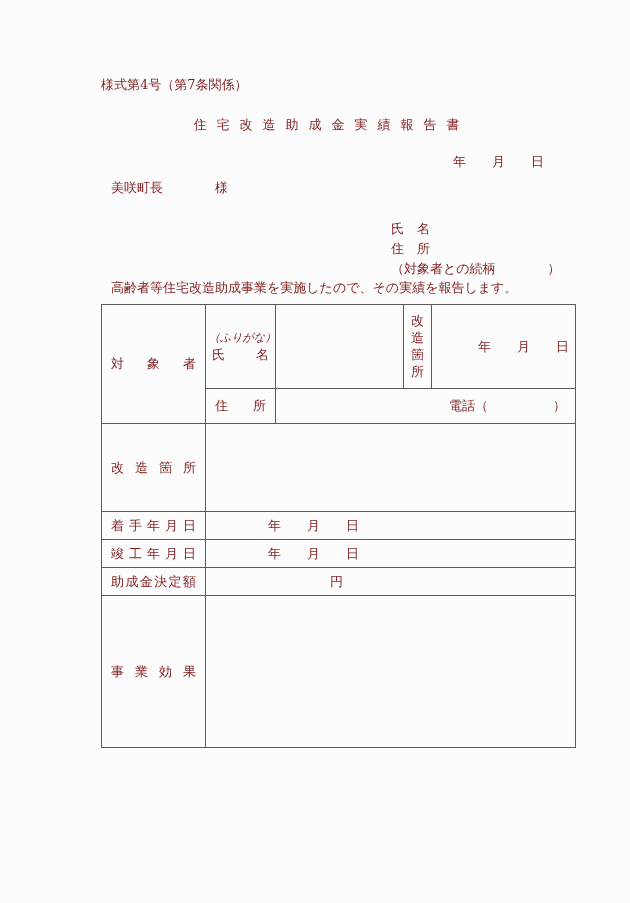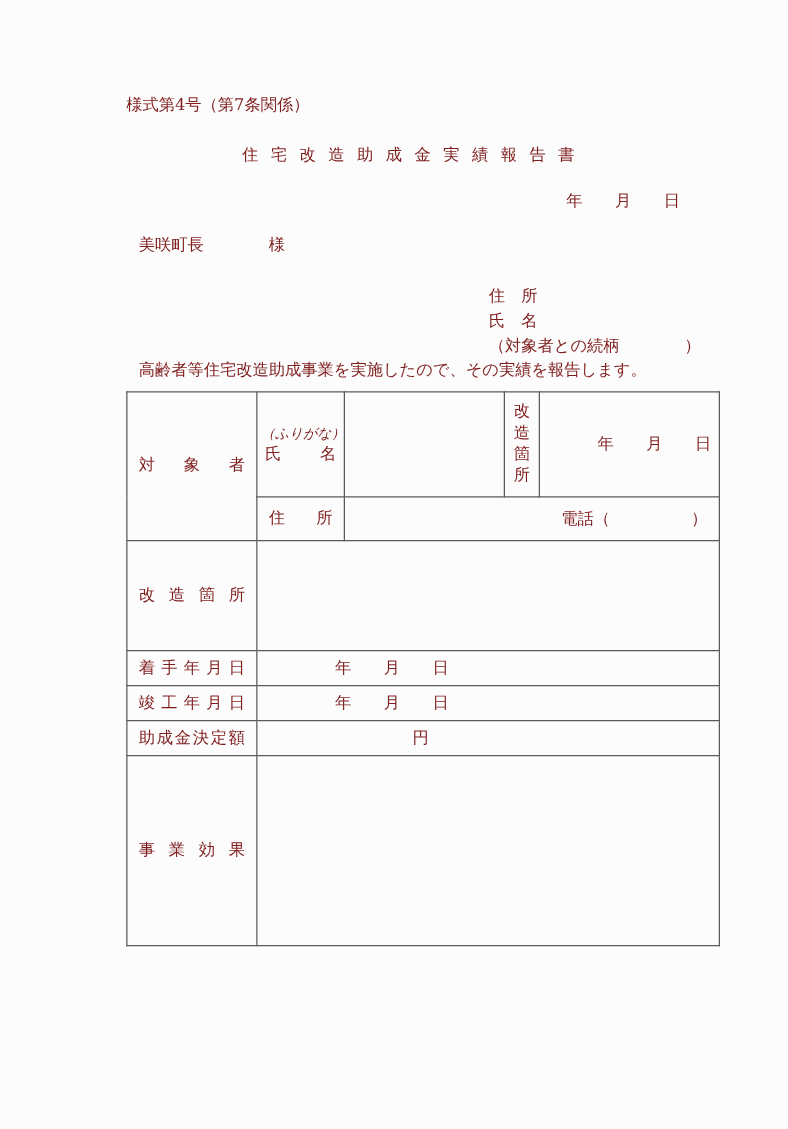--- a/index.html
+++ b/index.html
@@ -20,29 +20,30 @@
   .content { padding: 0 78px; }
 
   .form-number { padding-top: 76px; }
 
   .doc-title {
     margin-top: 22px;
     text-align: center;
     letter-spacing: 10px;
     padding-left: 10px; 
     white-space: nowrap;
+    font-family: Liberation Serif, serif;
   }
 
   .date-line {
     margin-top: 19px;
     text-align: right;
     padding-right: 8px;
   }
 
-  .addressee-line { margin-top: 17px; padding-left: 10px; }
+  .addressee-line { margin-top: 8px; padding-left: 10px; }
   .addressee-honorific { display: inline-block; margin-left: 52px; }
 
   .applicant-block { margin-top: 22px; margin-left: 290px; }
   .applicant-block div { height: 20px; line-height: 20px; white-space: nowrap; }
 
   .intro-line { padding-left: 10px; }
 
   table.report {
     margin-top: 7px;
     border-collapse: collapse;
@@ -102,22 +103,22 @@
 
     <div class="doc-title">住宅改造助成金実績報告書</div>
 
     <div class="date-line">年　　月　　日</div>
 
     <div class="addressee-line">
       <span>美咲町長</span><span class="addressee-honorific">様</span>
     </div>
 
     <div class="applicant-block">
+      <div>氏　名</div>
       <div>住　所</div>
-      <div>氏　名</div>
       <div>（対象者との続柄　　　　）</div>
     </div>
 
     <div class="intro-line">高齢者等住宅改造助成事業を実施したので、その実績を報告します。</div>
 
     <table class="report">
       <colgroup>
         <col style="width:104px">
         <col style="width:70px">
         <col style="width:128px">

